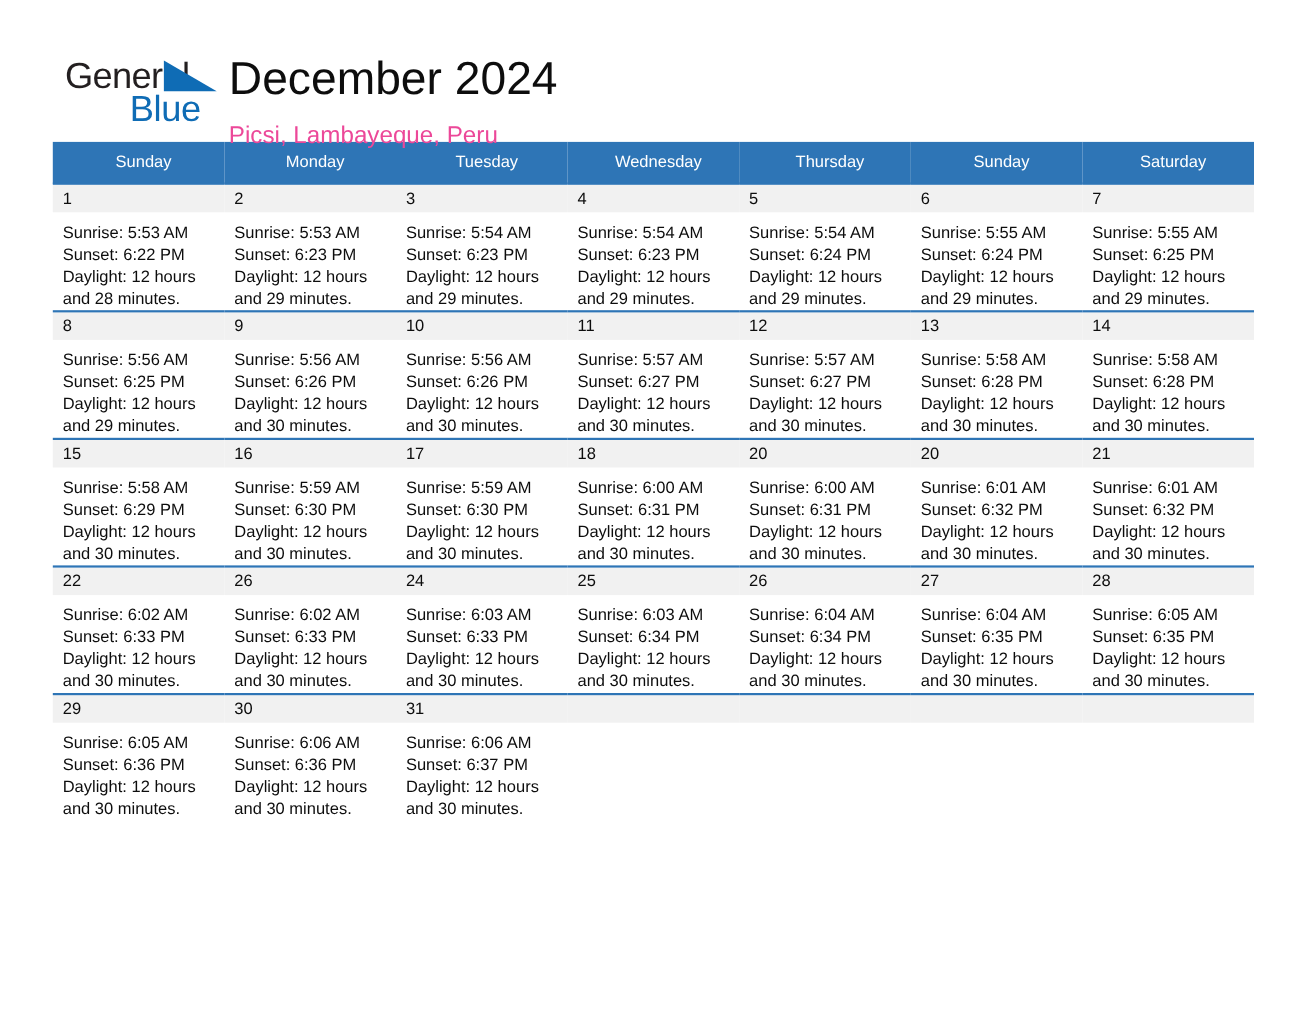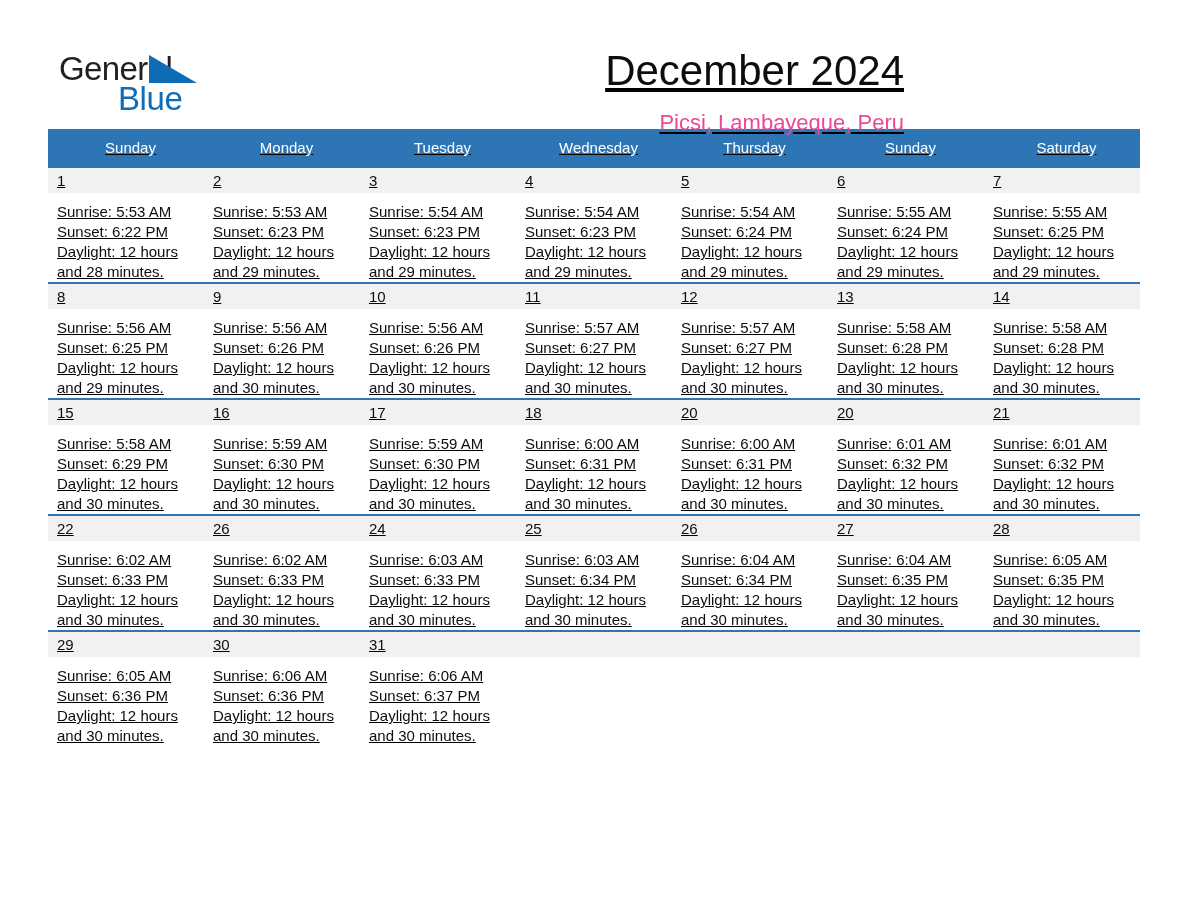--- a/index.html
+++ b/index.html
@@ -13,21 +13,20 @@
     font-family: "Liberation Sans", sans-serif;
     color: #000000;
     overflow: hidden;
   }
   .page {
     position: relative;
     width: 952px;
     height: 918px;
     box-sizing: border-box;
     padding: 0 48px;
-    text-decoration: underline;
   }
 
   
   .header {
     display: flex;
     align-items: flex-start;
     justify-content: space-between;
     padding-top: 46px;
     height: 108px;
     box-sizing: border-box;
@@ -61,21 +60,21 @@
     position: absolute;
     left: 70px;
     top: 36px;
     font-size: 33px;
     line-height: 33px;
     letter-spacing: -0.4px;
     color: #0f6cb5;
     font-weight: 400;
   }
   .title-block {
-    text-align: right;
+    text-align: left;
     flex: 1 1 auto;
     padding-top: 0px;
   }
   .cal-title {
     font-size: 42px;
     line-height: 50px;
     font-weight: 400;
     color: #0d0d0d;
     letter-spacing: 0px;
   }

